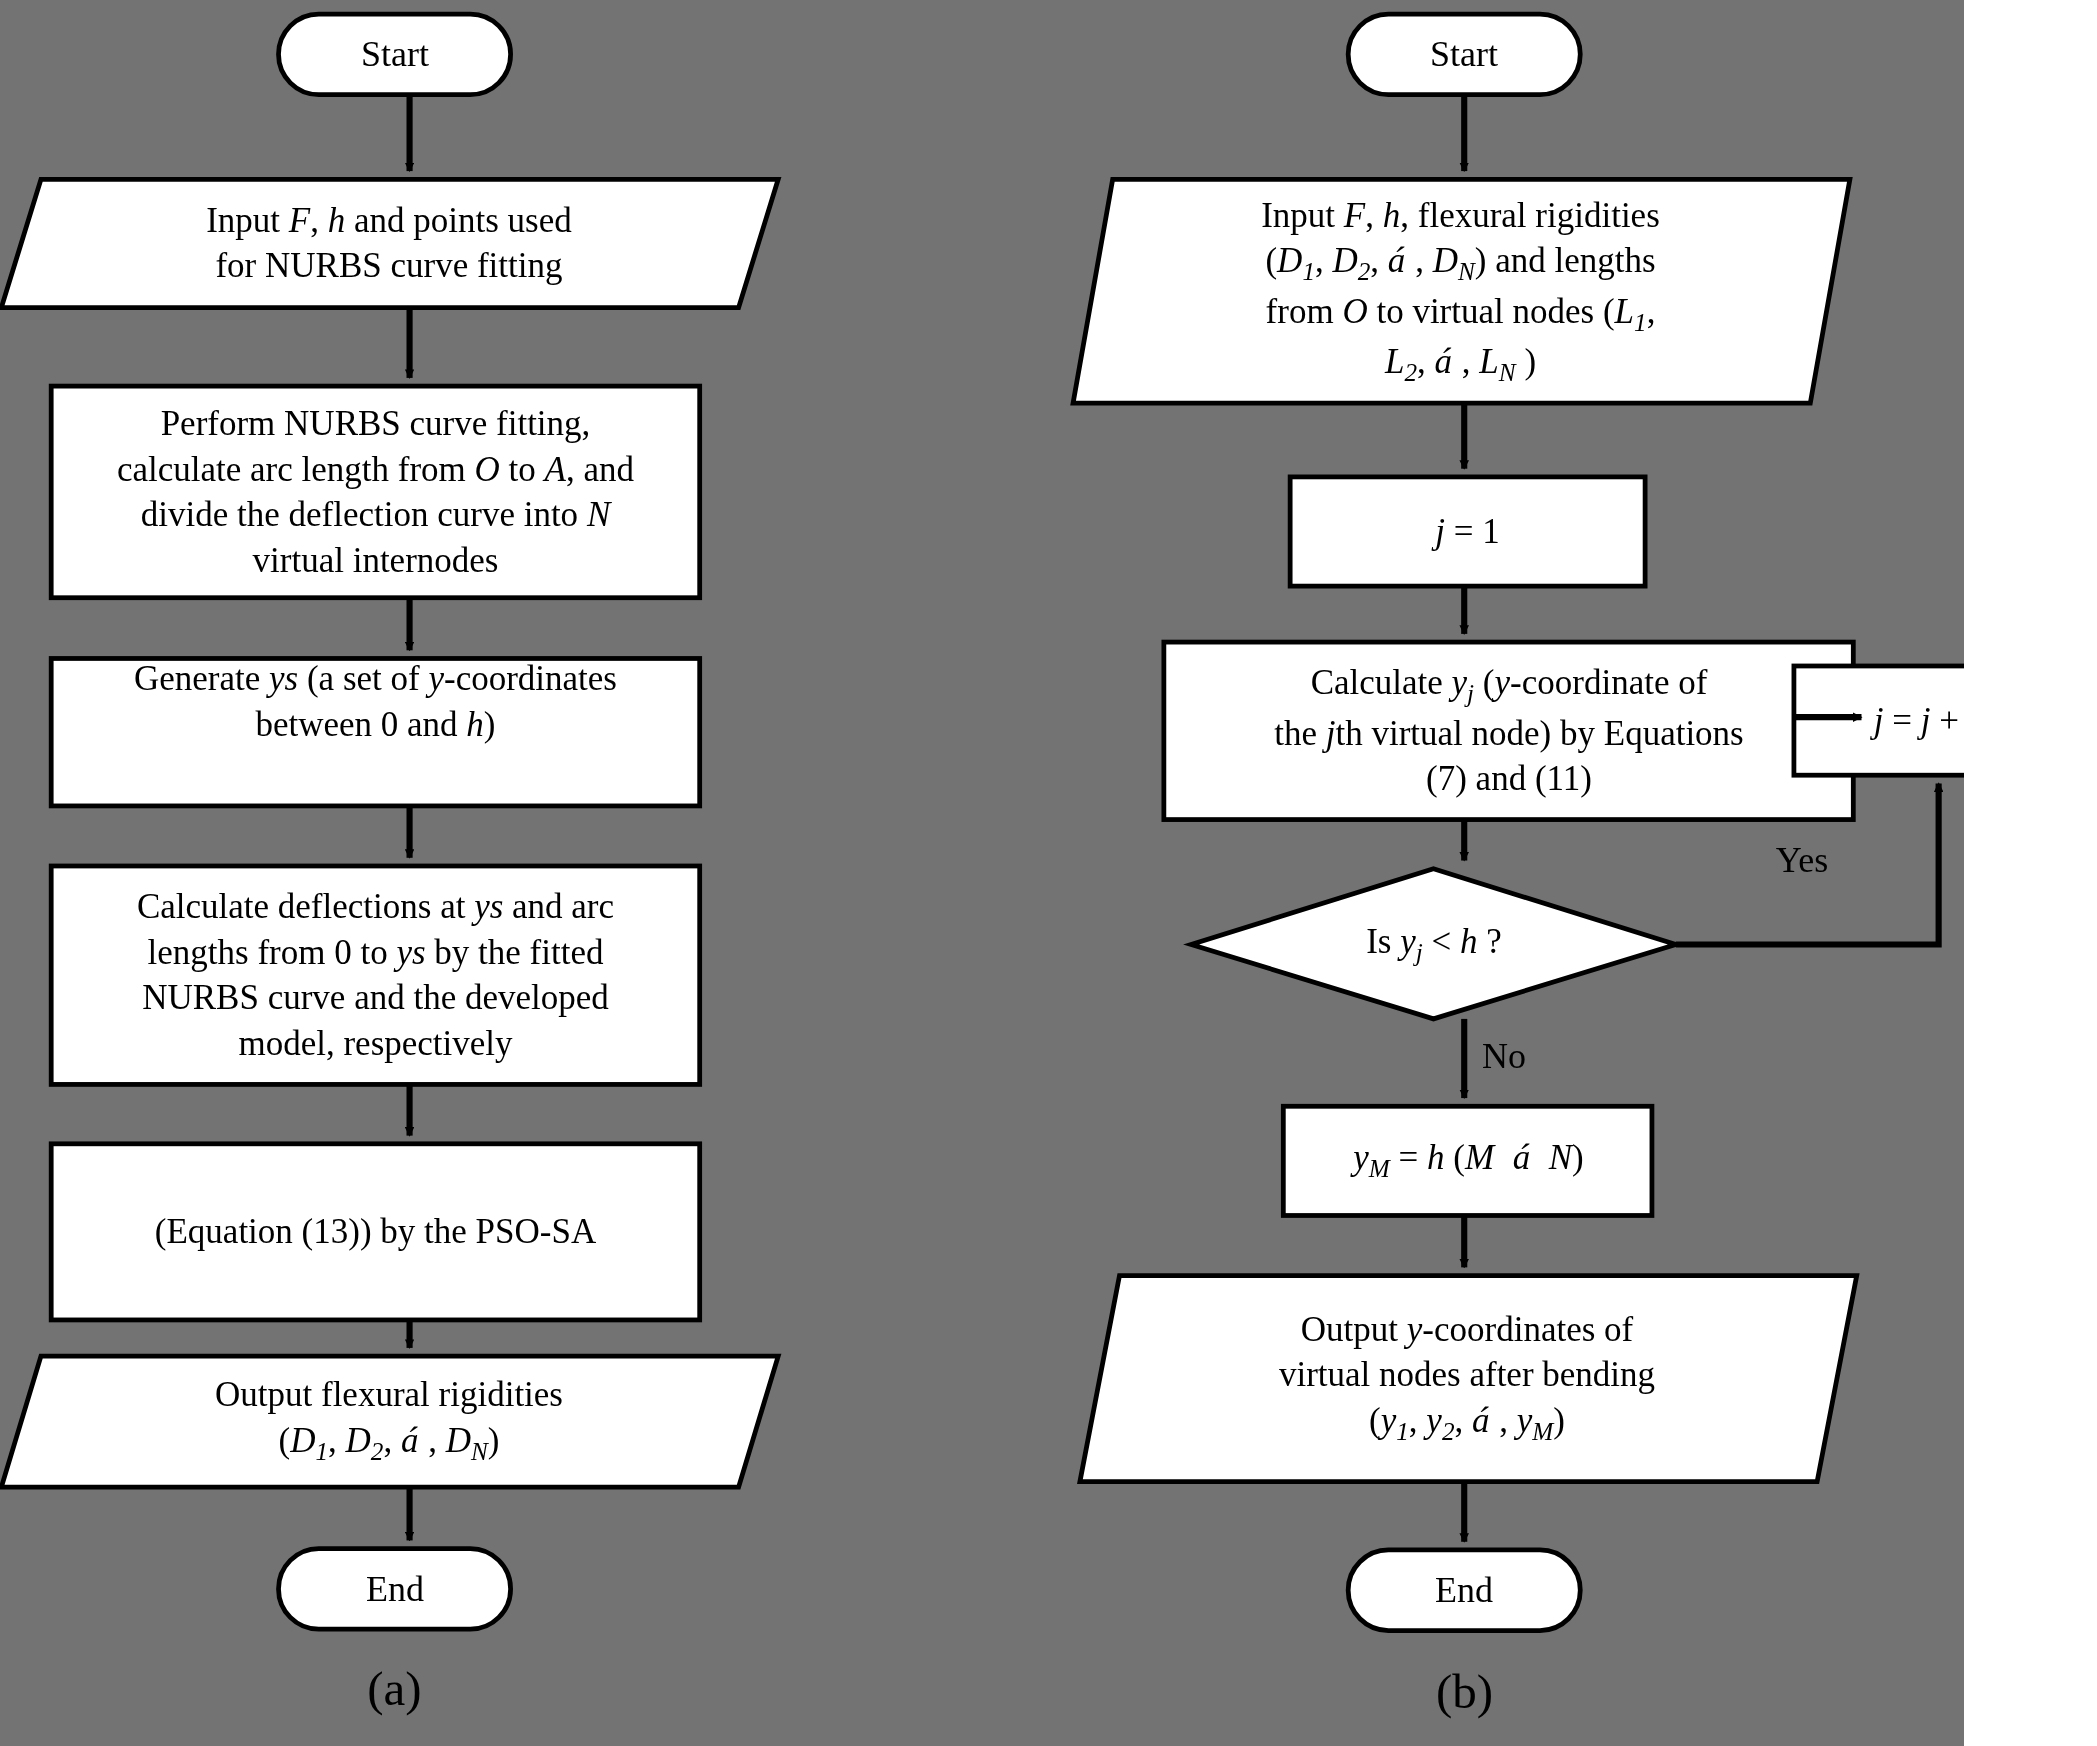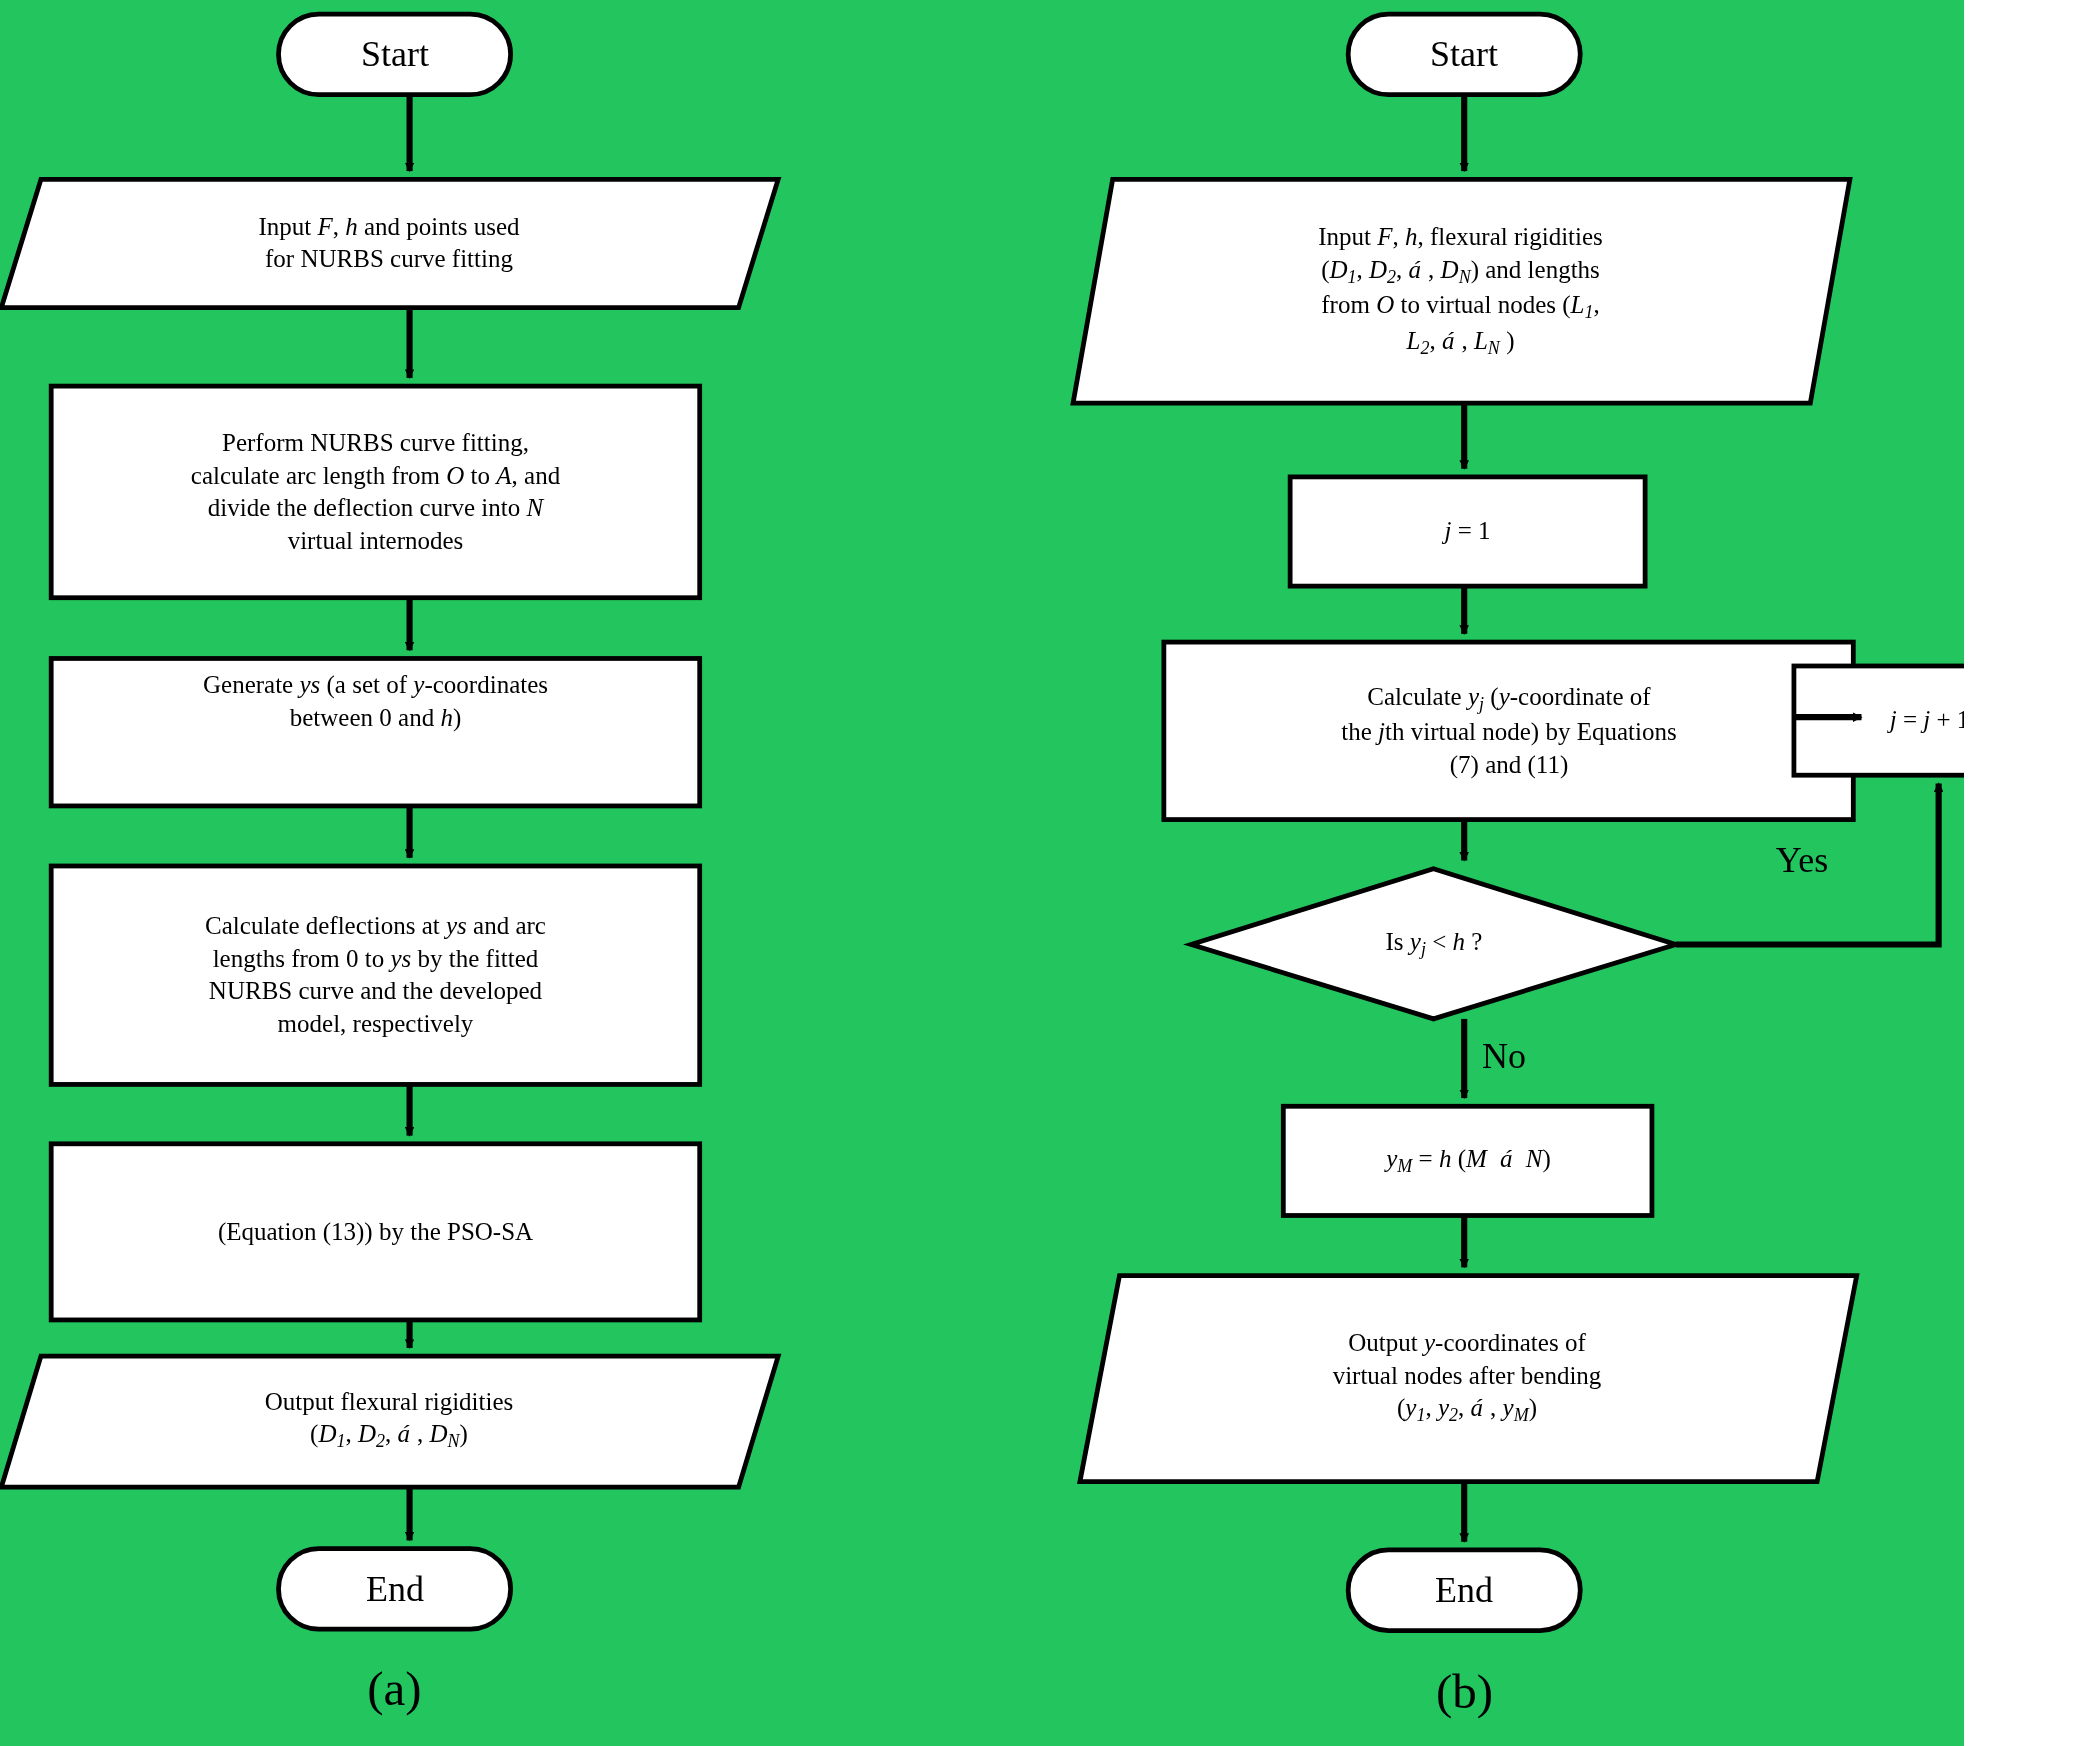--- a/index.html
+++ b/index.html
@@ -4,21 +4,21 @@
 <style>
   html, body {
     margin: 0;
     padding: 0;
     background: #ffffff;
   }
   #page {
     position: relative;
     width: 1964px;
     height: 1747px;
-    background: #22c55e;
+    background: #737373;
     font-family: "Liberation Serif", "DejaVu Serif", serif;
     color: #000000;
     overflow: hidden;
   }
   #flow-svg {
     position: absolute;
     left: 0;
     top: 0;
     width: 2097px;
     height: 1747px;
@@ -28,21 +28,21 @@
     display: flex;
     align-items: center;
     justify-content: center;
     text-align: center;
     line-height: 1.30;
     color: #000;
     white-space: pre-line;
     pointer-events: none;
   }
   .t-term   { font-size: 36px; }
-  .t-body   { font-size: 25px; }
+  .t-body   { font-size: 35px; }
   .t-edge   { font-size: 36px; }
   .ital { font-style: italic; }
   .sub  { font-size: 0.72em; vertical-align: -0.30em; font-style: italic; }
   .ell  { font-style: italic; letter-spacing: 0.28em; }
   .caption {
     position: absolute;
     text-align: center;
     font-size: 49px;
     color: #000;
   }

